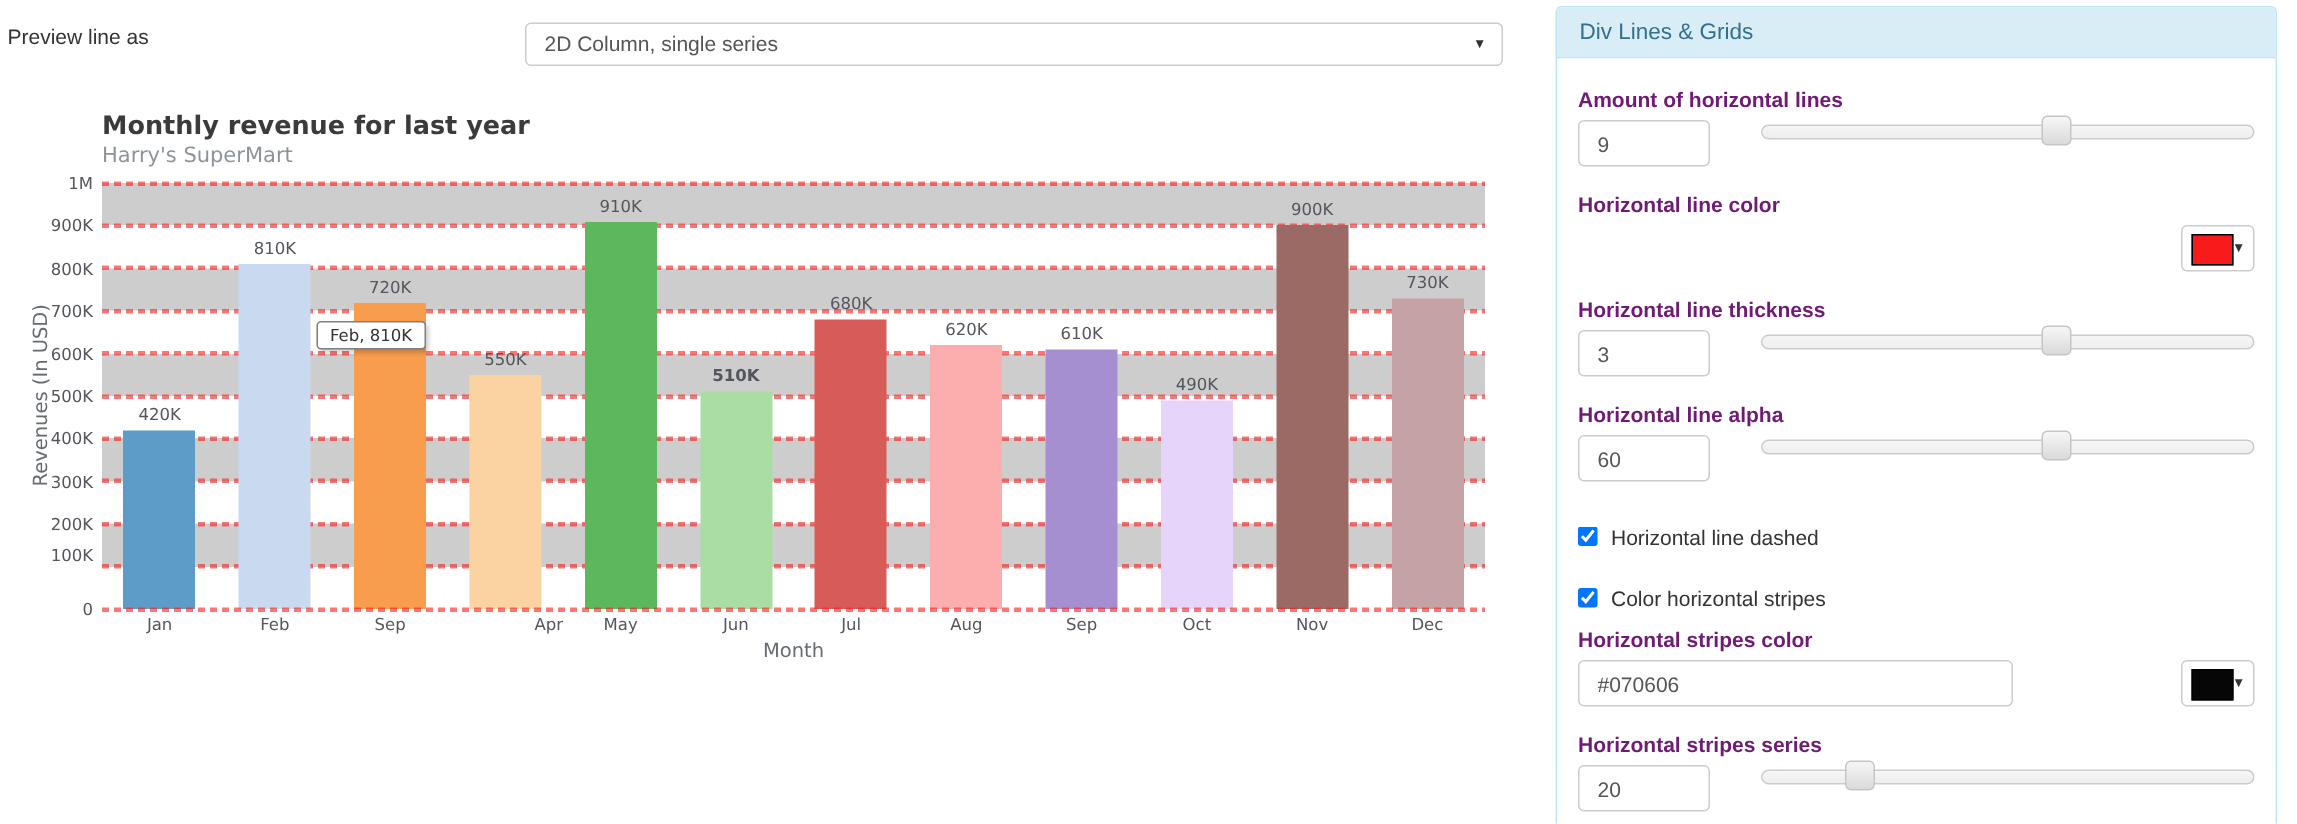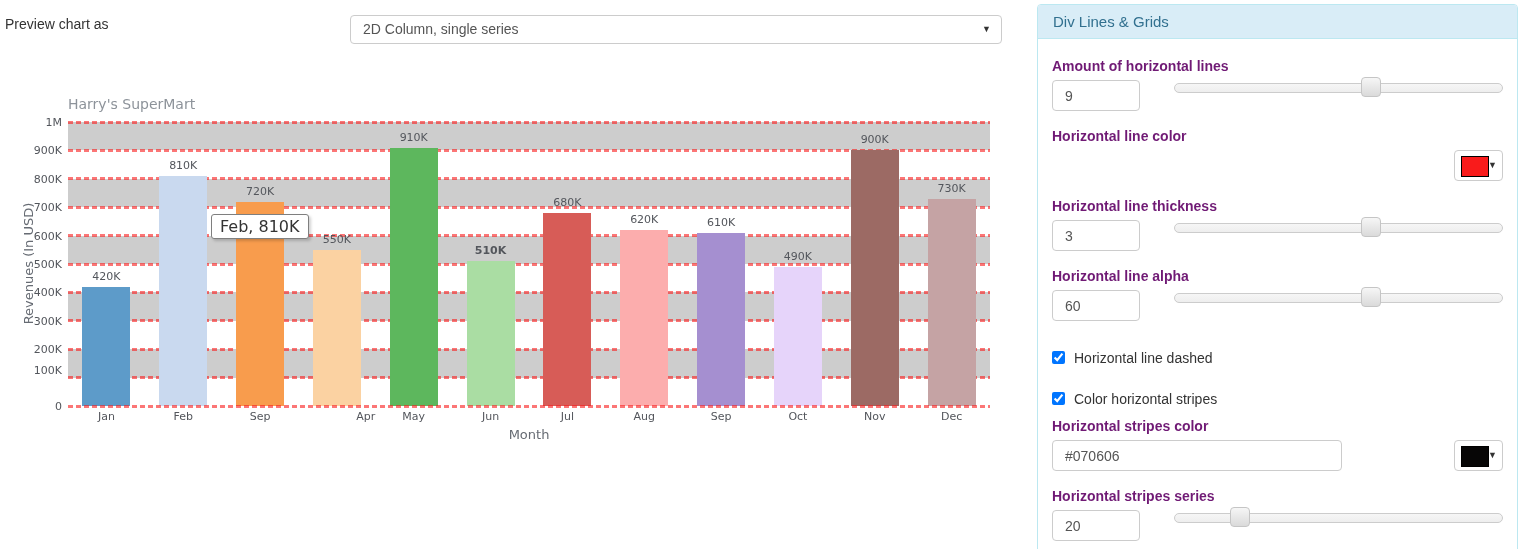--- a/index.html
+++ b/index.html
@@ -20,21 +20,21 @@
   .hline{position:absolute;z-index:2;height:3px;}
   .hline.baseline{z-index:5;}
   .bar{position:absolute;z-index:3;}
   .bar-label{position:absolute;z-index:4;font-size:11px;color:#53565c;text-align:center;}
   .x-label{position:absolute;z-index:4;font-size:11px;color:#53565c;text-align:center;top:410px;}
   .y-tick{position:absolute;z-index:4;font-size:11px;color:#53565c;text-align:right;width:62px;left:0;}
   .y-axis-title{position:absolute;left:-52px;top:256px;width:160px;text-align:center;font-size:13px;color:#666b73;
     transform:rotate(-90deg);}
   .x-axis-title{position:absolute;left:449px;top:427px;width:160px;text-align:center;font-size:13px;color:#666b73;}
   .chart-tooltip{position:absolute;left:211px;top:214px;z-index:10;background:#fff;border:1px solid #7f7f7f;
-    border-radius:3px;padding:2px 8px;font-size:16px;color:#333;box-shadow:2px 2px 3px rgba(0,0,0,0.18);}
+    border-radius:3px;padding:2px 8px;font-size:11px;color:#333;box-shadow:2px 2px 3px rgba(0,0,0,0.18);}
 
   
   .panel{position:absolute;left:1037px;top:4px;width:481px;height:570px;background:#fff;
     border:1px solid #bce8f1;border-radius:4px;box-sizing:border-box;}
   .panel-header{position:absolute;left:0;top:0;right:0;height:34px;background:#d9edf7;
     border-bottom:1px solid #bce8f1;border-radius:3px 3px 0 0;box-sizing:border-box;}
   .panel-header .panel-title{position:absolute;left:15px;top:8px;font-size:15px;color:#31708f;}
   .ctl-label{position:absolute;font-size:14px;font-weight:bold;color:#701a75;}
   .ctl-input{position:absolute;height:31px;border:1px solid #ccc;border-radius:4px;box-sizing:border-box;
     font-family:"Liberation Sans",sans-serif;font-size:14px;color:#555;padding:0 0 0 12px;outline:none;}
@@ -47,27 +47,28 @@
     box-sizing:border-box;cursor:pointer;}
   .swatch-btn .swatch{position:absolute;left:6px;top:5px;width:26px;height:19px;border:1px solid #000;}
   .swatch-btn .sw-arrow{position:absolute;right:5px;top:9px;font-size:9px;color:#333;}
   .check-row{position:absolute;left:14px;height:18px;}
   .check-row input{position:absolute;left:0;top:1px;margin:0;}
   .check-row .check-label{position:absolute;left:22px;top:0;font-size:14px;color:#333;white-space:nowrap;}
 </style>
 </head>
 <body>
 
-<div class="preview-label">Preview chart as</div>
+<div class="preview-label">Preview line as</div>
 <div class="chart-type-select">
   <span class="sel-text">2D Column, single series</span>
   <span class="sel-arrow">▼</span>
 </div>
 
 <div id="chart-layer">
+  <div class="chart-title">Monthly revenue for last year</div>
   <div class="chart-subtitle">Harry's SuperMart</div>
   <div class="y-axis-title">Revenues (In USD)</div>
   <div class="x-axis-title">Month</div>
   <div id="plot"></div>
   <div class="chart-tooltip">Feb, 810K</div>
 <div class="stripe" style="left: 68px; top: 122px; width: 922px; height: 28.4px; background: rgba(7, 6, 6, 0.2);"></div>
     <div class="stripe" style="left: 68px; top: 178.8px; width: 922px; height: 28.4px; background: rgba(7, 6, 6, 0.2);"></div>
     <div class="stripe" style="left: 68px; top: 235.6px; width: 922px; height: 28.4px; background: rgba(7, 6, 6, 0.2);"></div>
     <div class="stripe" style="left: 68px; top: 292.4px; width: 922px; height: 28.4px; background: rgba(7, 6, 6, 0.2);"></div>
     <div class="stripe" style="left: 68px; top: 349.2px; width: 922px; height: 28.4px; background: rgba(7, 6, 6, 0.2);"></div>

